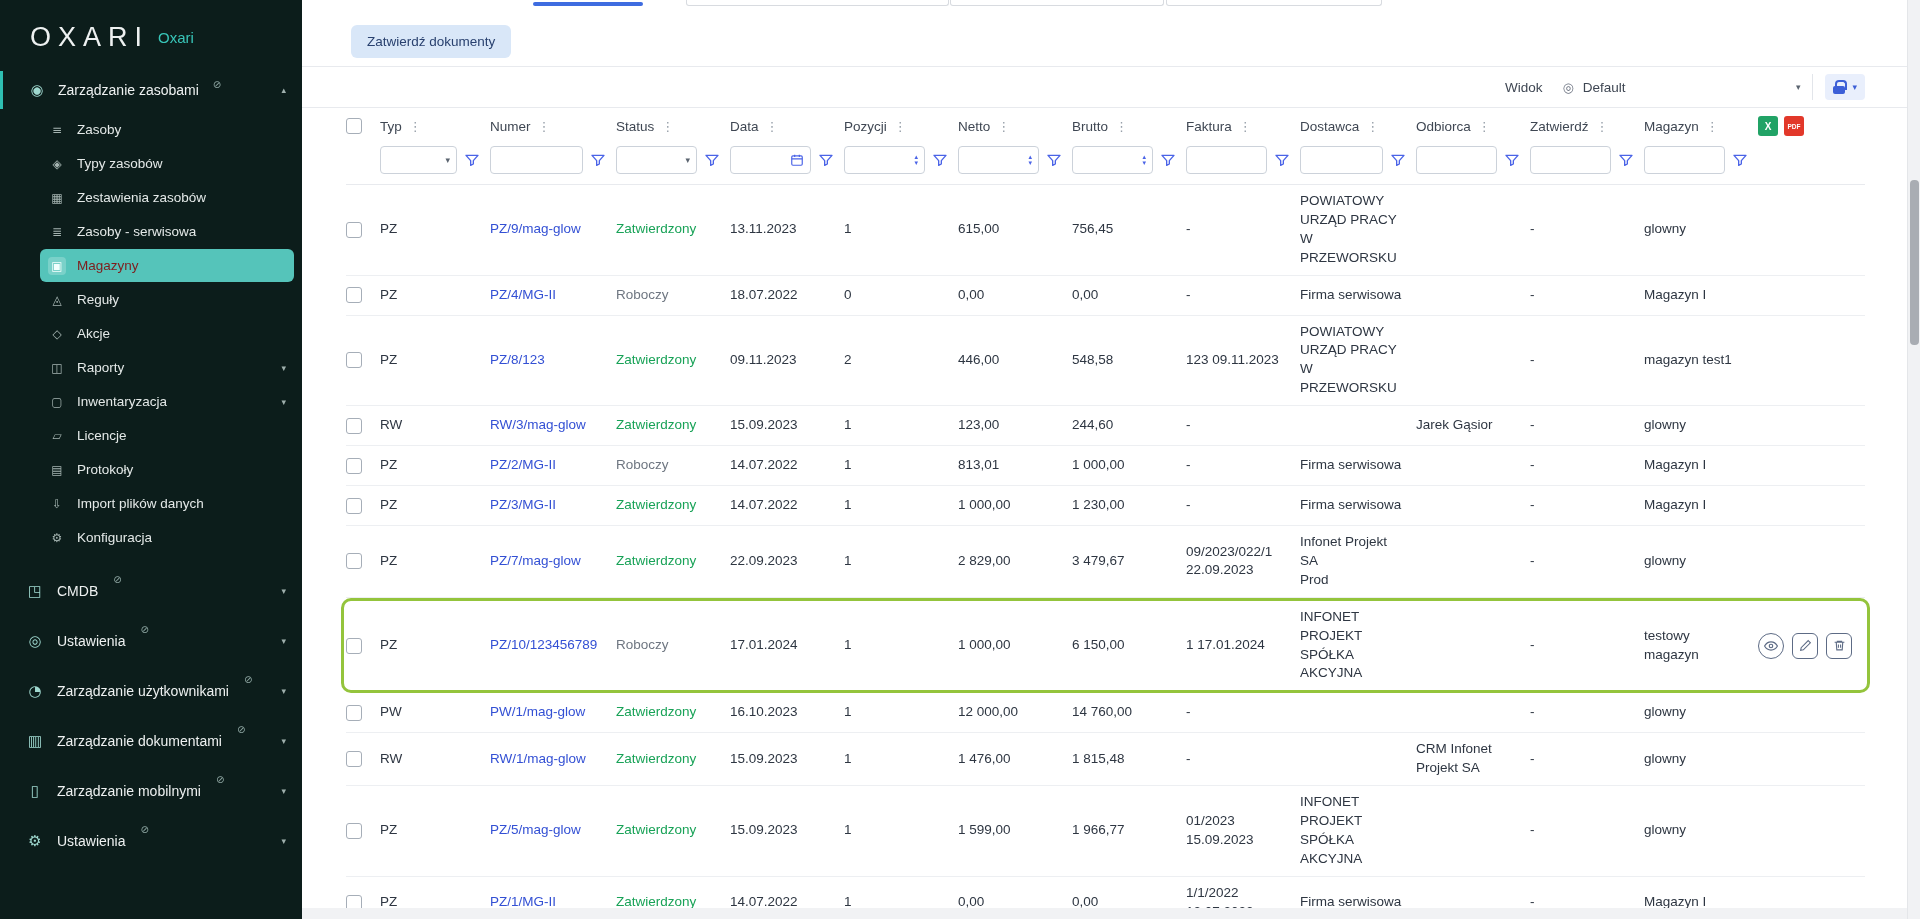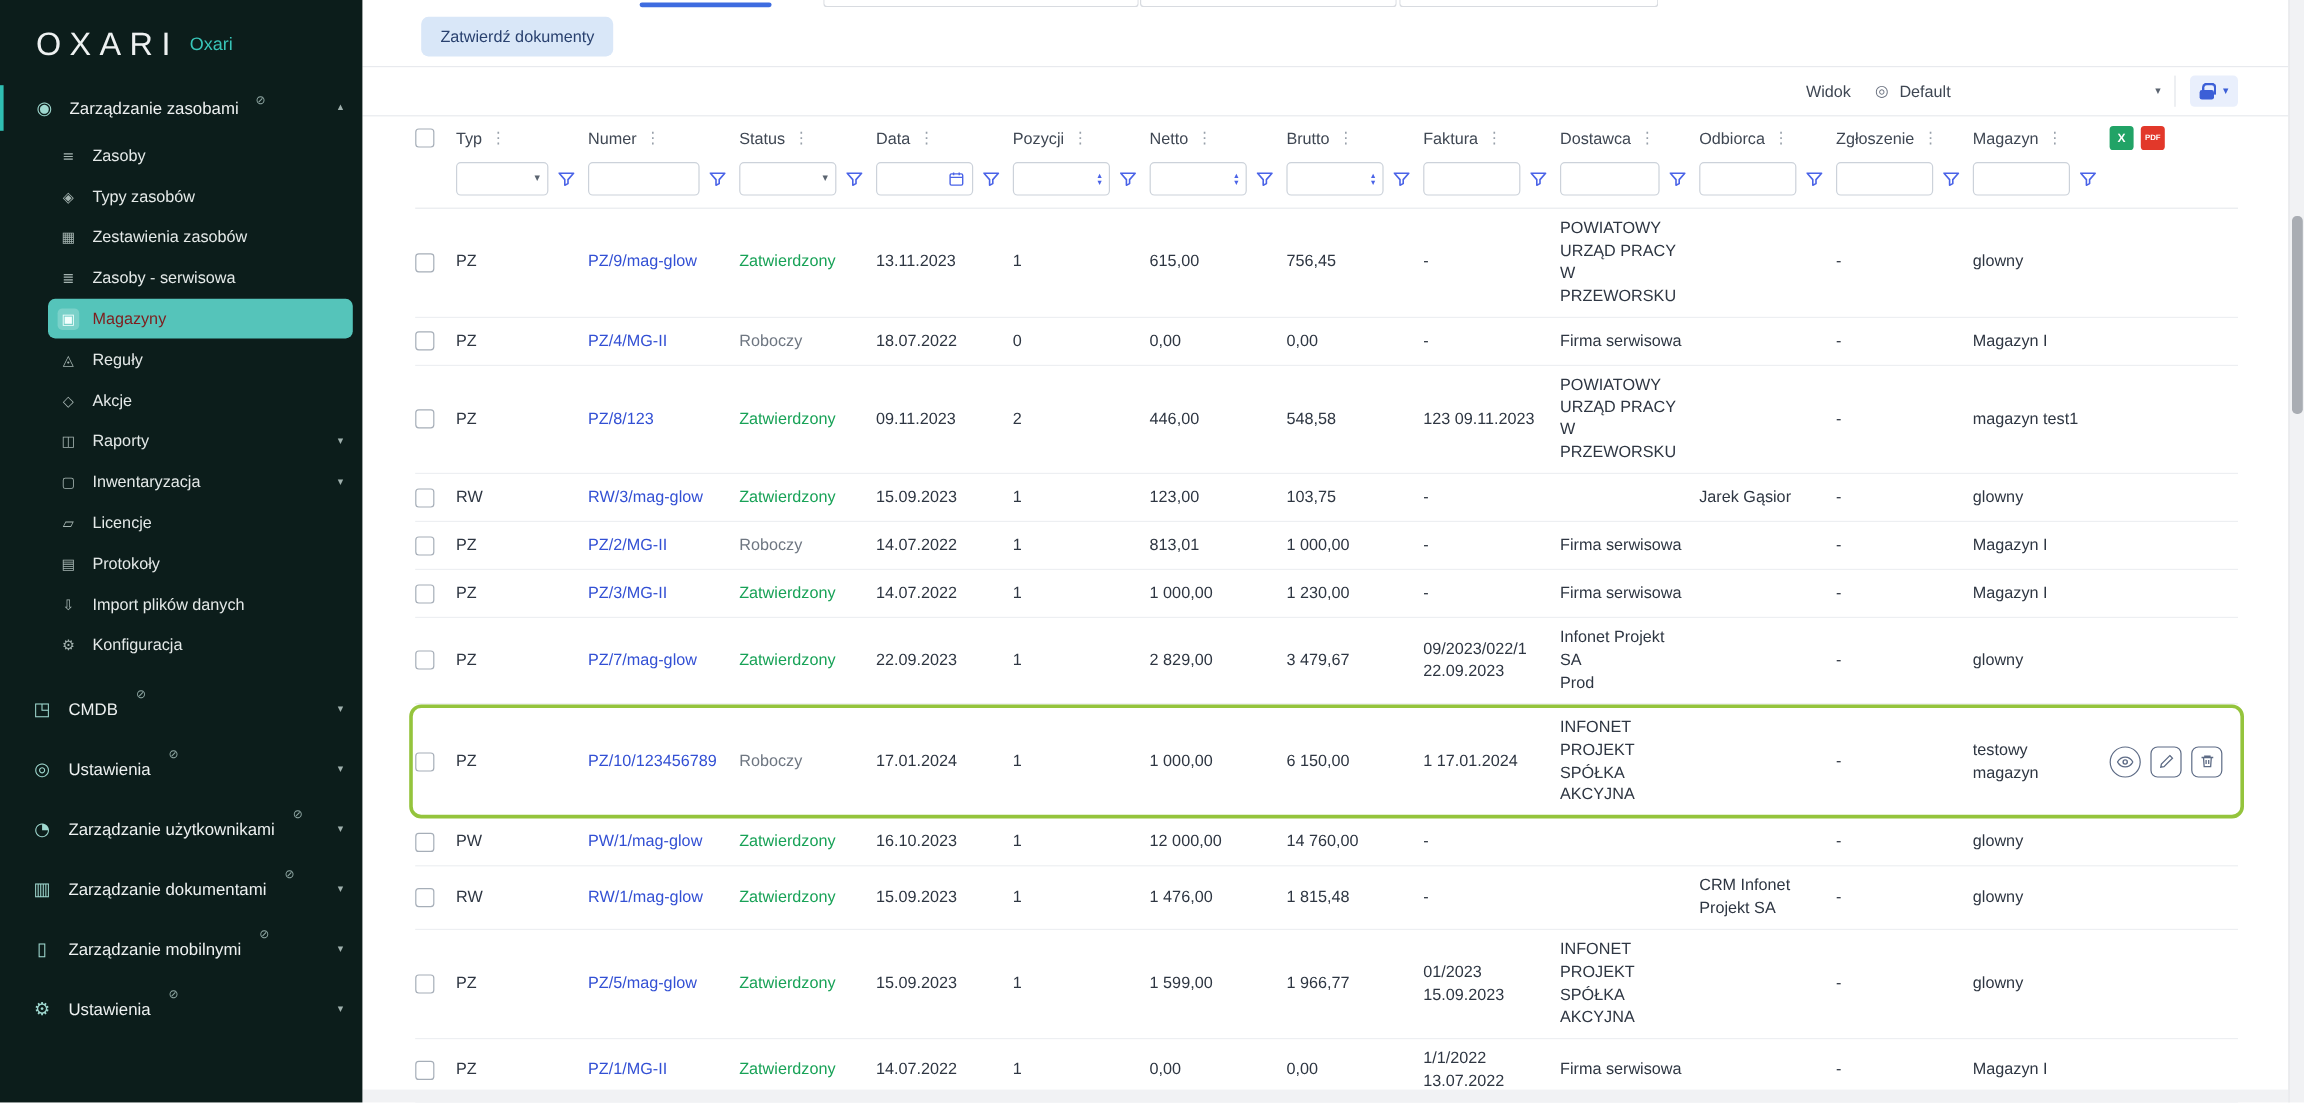--- a/index.html
+++ b/index.html
@@ -32,21 +32,21 @@
 .collapse-icon{font-size:15px;color:#9fb0ad;margin:1px 0 0 -8px;padding-left:8px;cursor:pointer}
 
 
 .content{position:absolute;left:302px;top:0;right:13px;bottom:0;background:#fff}
 .tab-frags{position:relative;height:7px}
 .frag-blue{position:absolute;left:231px;top:2px;width:110px;height:4px;background:#3e6ce0;border-radius:2px}
 .frag-box{position:absolute;top:-4px;height:10px;border:1px solid #d8dbe0;border-top:none;border-radius:0 0 3px 3px}
 .b1{left:384px;width:263px}
 .b2{left:648px;width:214px}
 .b3{left:864px;width:216px}
-.approve-row{padding:7px 0 8px 49px}
+.approve-row{padding:18px 0 8px 49px}
 .approve-btn{background:#d9e7f8;color:#29416f;border:none;border-radius:6px;padding:9px 16px;font-size:13.5px;font-family:inherit;cursor:pointer}
 .view-row{display:flex;align-items:center;justify-content:flex-end;height:42px;border-top:1px solid #e8eaee;border-bottom:1px solid #e8eaee;padding-right:42px}
 .view-label{color:#3f4753;margin-right:20px}
 .view-select{display:flex;align-items:center;gap:9px;width:238px;cursor:pointer}
 .vs-ico{color:#6b7280;font-size:13px;font-family:"DejaVu Sans",sans-serif}
 .vs-val{color:#3f4753}
 .vs-caret{margin-left:auto;font-size:9px;color:#5b6470;font-family:"DejaVu Sans",sans-serif}
 .view-sep{width:1px;height:26px;background:#e2e5ea;margin:0 12px}
 .lock-btn{display:flex;align-items:center;gap:7px;background:#e9effc;border-radius:4px;padding:6px 8px;cursor:pointer}
 .lock-btn .vs-caret{margin-left:0;color:#3c5fd7}
@@ -267,21 +267,21 @@
           </div>
           <div class="hc">
             <span>Dostawca</span>
             <span class="kebab">⋮</span>
           </div>
           <div class="hc">
             <span>Odbiorca</span>
             <span class="kebab">⋮</span>
           </div>
           <div class="hc">
-            <span>Zgłoszenie</span>
+            <span>Zatwierdź</span>
             <span class="kebab">⋮</span>
           </div>
           <div class="hc">
             <span>Magazyn</span>
             <span class="kebab">⋮</span>
           </div>
           <div class="hc exp">
             <span class="exp-xls">X</span>
             <span class="exp-pdf">PDF</span>
           </div>
@@ -466,21 +466,21 @@
             <div class="tc actions"></div>
           </div>
           <div class="t-row">
             <div class="tc chk"><span class="cb"></span></div>
             <div class="tc">RW</div>
             <div class="tc link">RW/3/mag-glow</div>
             <div class="tc status approved">Zatwierdzony</div>
             <div class="tc">15.09.2023</div>
             <div class="tc">1</div>
             <div class="tc">123,00</div>
-            <div class="tc">103,75</div>
+            <div class="tc">244,60</div>
             <div class="tc">-</div>
             <div class="tc"></div>
             <div class="tc">Jarek Gąsior</div>
             <div class="tc">-</div>
             <div class="tc">glowny</div>
             <div class="tc actions"></div>
           </div>
           <div class="t-row">
             <div class="tc chk"><span class="cb"></span></div>
             <div class="tc">PZ</div>

